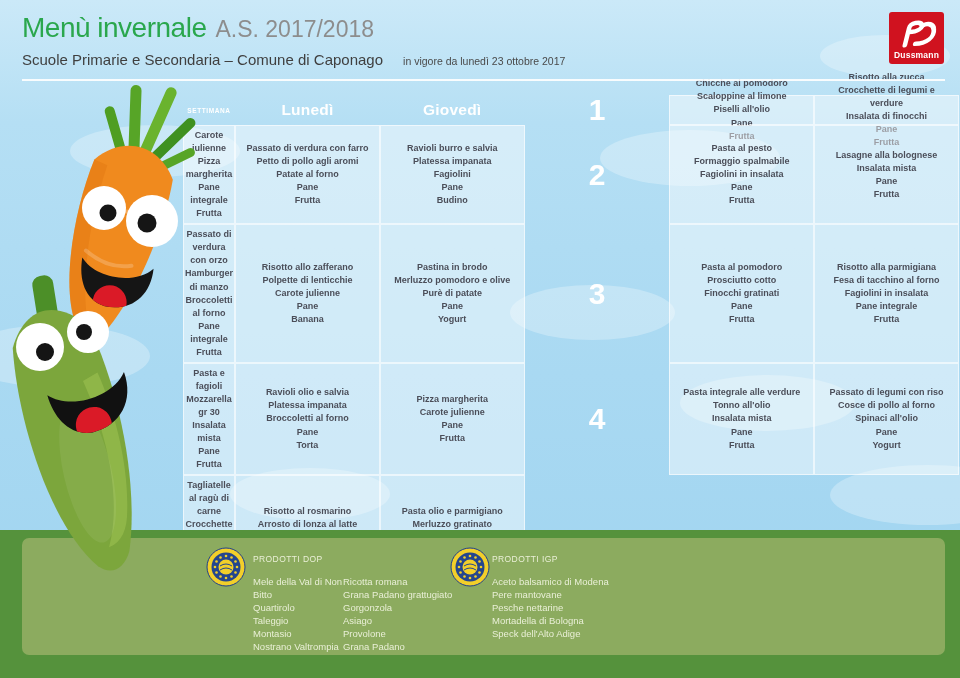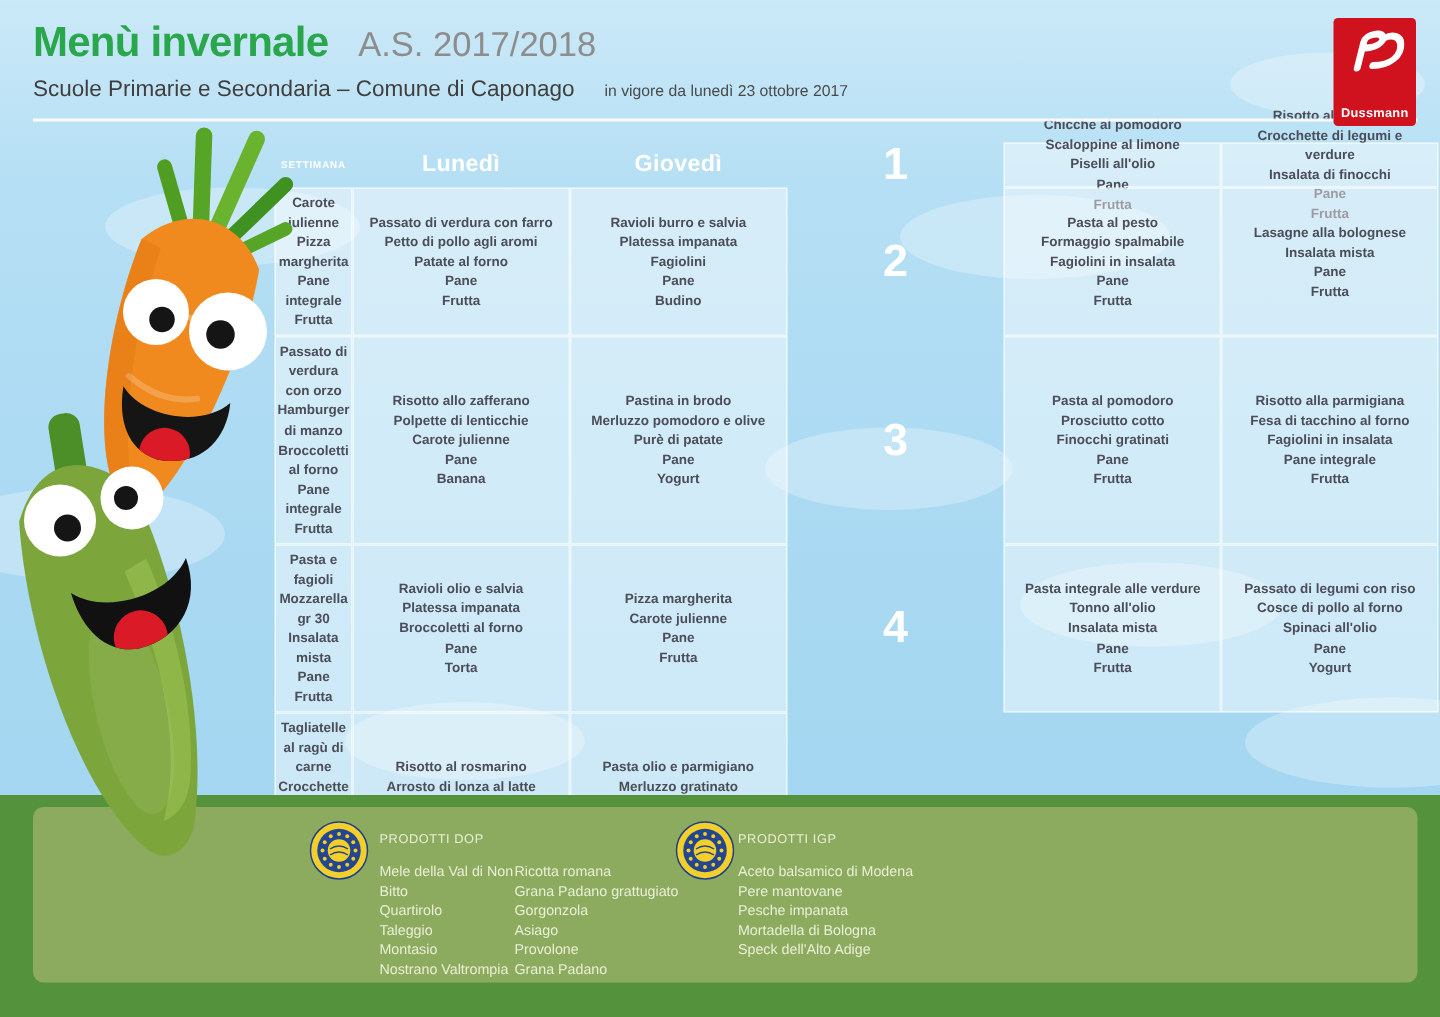--- a/index.html
+++ b/index.html
@@ -5,27 +5,27 @@
   html,body{margin:0;padding:0;background:#666;}
   .poster{
     position:relative;width:960px;height:678px;overflow:hidden;
     font-family:"Liberation Sans","DejaVu Sans",sans-serif;
     background:linear-gradient(180deg,#cbe9f8 0%,#b5dff4 18%,#a9d9f2 55%,#9fd4f0 100%);
   }
   .cloud{position:absolute;background:#fff;opacity:.28;border-radius:50%;}
   
   .hdr{position:absolute;left:22px;top:12px;right:0;z-index:6;}
   .title-row{white-space:nowrap;}
-  .title{font-size:28px;font-weight:bold;color:var(--title_green,#2aa74d);letter-spacing:-.5px;}
-  .year{font-size:23px;color:#8d8d8d;margin-left:20px;}
+  .title{font-size:28px;font-weight:normal;color:var(--title_green,#2aa74d);letter-spacing:-.5px;}
+  .year{font-size:23px;color:#8d8d8d;margin-left:9px;}
   .subtitle-row{margin-top:7px;}
   .subtitle{font-size:15px;color:#3f3f3f;}
   .effective{font-size:10.5px;color:#4a4a4a;margin-left:20px;}
   .divider{position:absolute;left:22px;width:923px;top:79px;height:2px;background:rgba(255,255,255,.9);z-index:5;}
-  .logo{position:absolute;left:889px;top:12px;width:55px;height:72px;background:var(--logo_red,#d0121f);
+  .logo{position:absolute;left:889px;top:12px;width:55px;height:52px;background:var(--logo_red,#d0121f);
     border-radius:3px;z-index:7;display:flex;flex-direction:column;align-items:center;justify-content:flex-end;padding-bottom:4px;box-sizing:border-box;}
   .logo svg{position:absolute;top:3px;left:5px;}
   .logo-text{font-size:8.5px;font-weight:bold;color:#fff;letter-spacing:.2px;}
   
   .menu-table{position:absolute;left:183px;top:95px;width:776px;height:440px;z-index:2;
     display:grid;grid-template-columns:52px repeat(5,1fr);grid-template-rows:30px repeat(4,1fr);}
   .cell{box-sizing:border-box;}
   .head{display:flex;align-items:center;justify-content:center;color:#fff;font-weight:bold;}
   .week-label{font-size:6.5px;letter-spacing:.6px;}
   .day{font-size:15.5px;letter-spacing:.2px;}
@@ -298,19 +298,19 @@
           <circle cx="20" cy="9" r="1.3"></circle>
             <circle cx="25.5" cy="10.5" r="1.3"></circle>
             <circle cx="29.5" cy="14.5" r="1.3"></circle>
         </g>
         <circle cx="20" cy="20" r="7.5" fill="#f2cf2a"></circle>
         <path d="M 14,19 q 6,-4 12,0 M 14,23 q 6,-4 12,0" stroke="#24468e" stroke-width="1" fill="none"></path>
       </svg>
       <div class="cert-title igp-title">PRODOTTI IGP</div>
       <div class="cert-list igp-list">Aceto balsamico di Modena
 Pere mantovane
-Pesche impanata
+Pesche nettarine
 Mortadella di Bologna
 Speck dell'Alto Adige</div>
     </div>
   </div>
 
 </div>
 
 </body></html>

